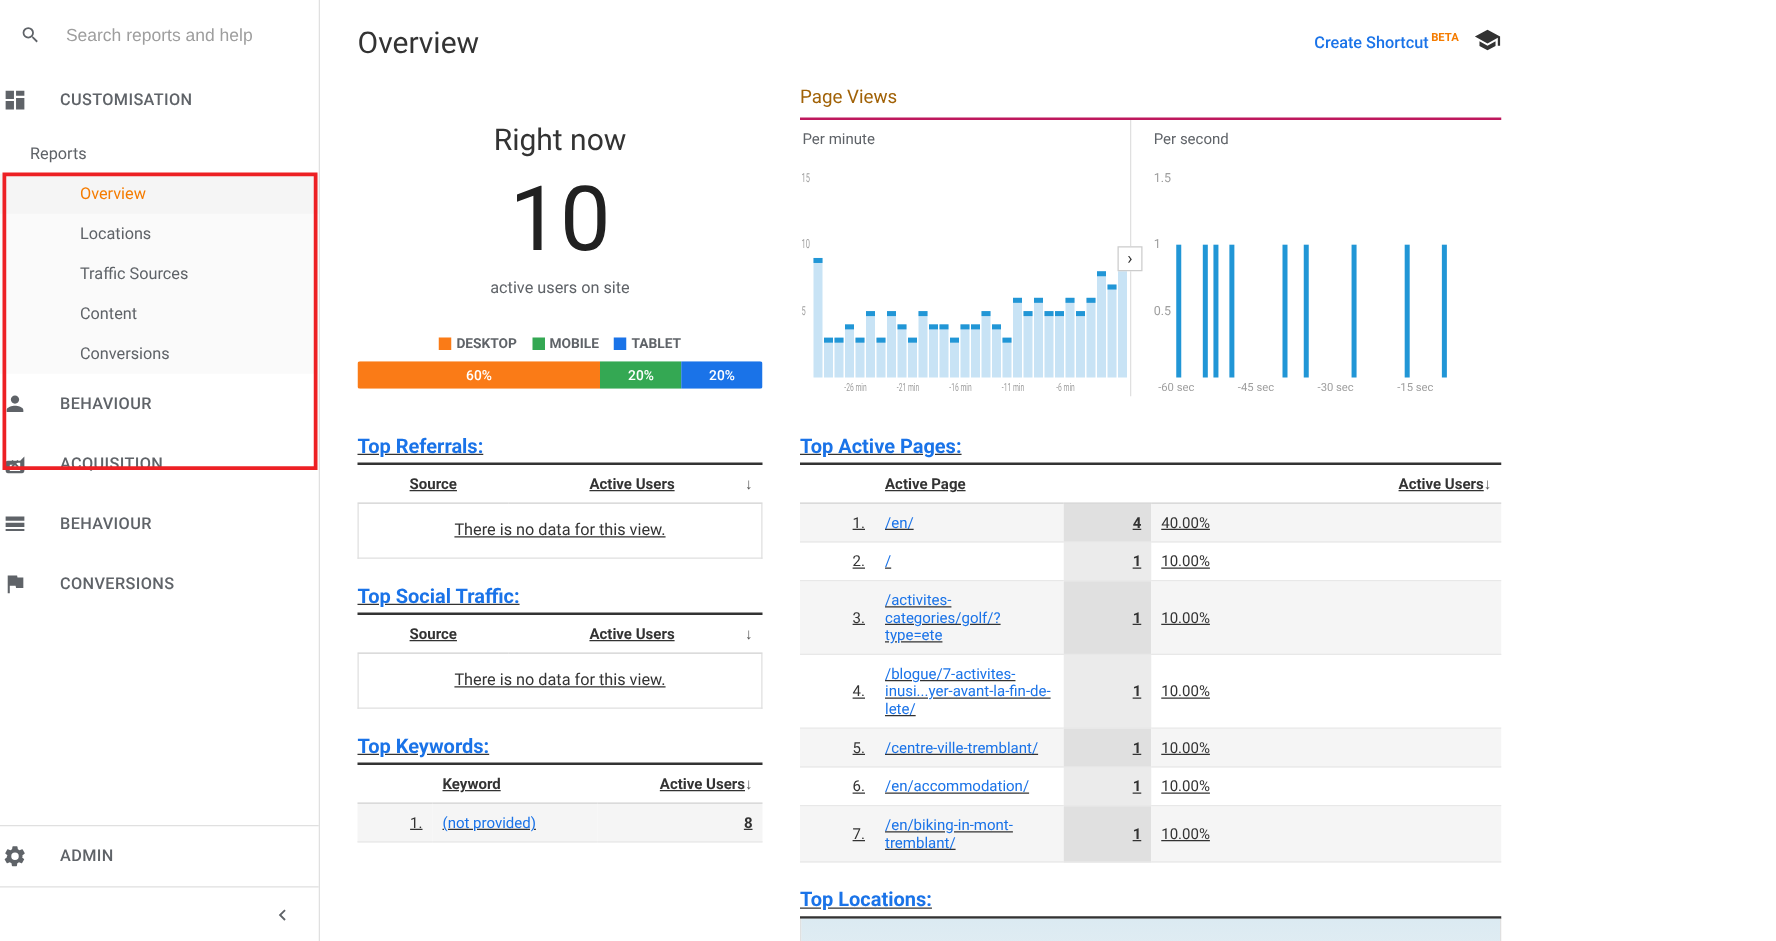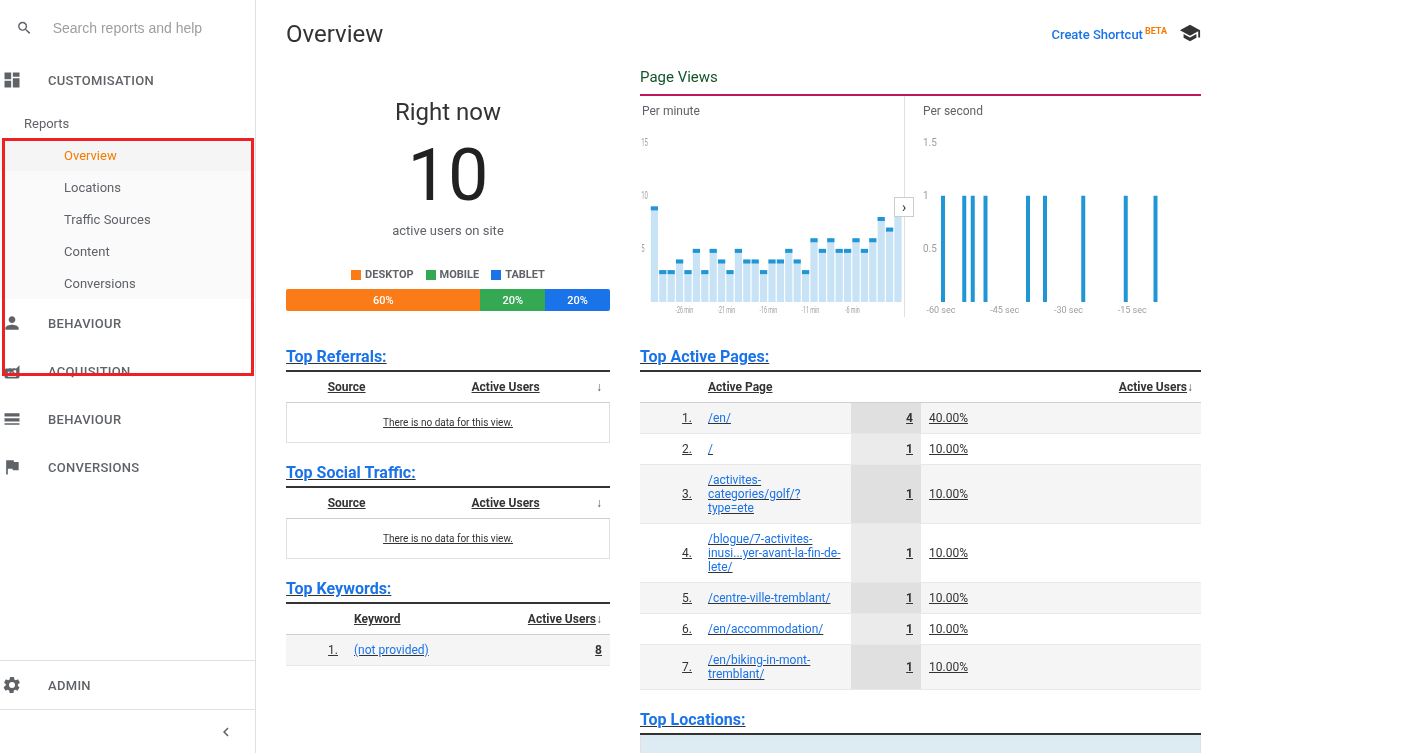--- a/index.html
+++ b/index.html
@@ -37,21 +37,21 @@
 .right-now-sub { font-size: 13px; color: #5f6368; margin-top: 8px; margin-bottom: 30px; }
 .legend { display: flex; justify-content: center; gap: 12px; margin-bottom: 8px; }
 .legend-item { display: flex; align-items: center; gap: 4px; font-size: 11px; font-weight: 700; color: #5f6368; }
 .legend-swatch { width: 10px; height: 10px; }
 .sw-desktop { background: #fa7b17; }
 .sw-mobile { background: #34a853; }
 .sw-tablet { background: #1a73e8; }
 .dist-bar { display: flex; height: 22px; border-radius: 2px; overflow: hidden; }
 .dist-seg { display: flex; align-items: center; justify-content: center; color: #fff; font-size: 11px; font-weight: 500; }
 .pageviews { flex: 1; position: relative; }
-.pv-title { font-size: 15px; color: #14532d; margin-bottom: 8px; }
+.pv-title { font-size: 15px; color: #a16207; margin-bottom: 8px; }
 .charts-row { display: flex; border-top: 2px solid #be185d; position: relative; gap: 16px; }
 .chart-col { position: relative; }
 .chart-col.minute { flex: 1; border-right: 1px solid #e0e0e0; }
 .chart-col.second { width: 280px; }
 .chart-label { font-size: 12px; color: #5f6368; padding: 8px 0 4px 2px; }
 .chart-area { height: 195px; position: relative; }
 .chart-area svg { width: 100%; height: 100%; }
 .y-tick { font-size: 10px; fill: #9e9e9e; }
 .x-tick { font-size: 9px; fill: #9e9e9e; }
 .bar-min { fill: #c8e3f5; }
@@ -63,21 +63,21 @@
 .right-col { flex: 1; }
 .section { margin-bottom: 20px; text-decoration: underline; }
 .section-title { font-size: 16px; font-weight: 700; color: #1a73e8; border-bottom: 2px solid #333; padding-bottom: 4px; margin-bottom: 0; }
 table { width: 100%; border-collapse: collapse; font-size: 12px; }
 th { text-align: left; font-weight: 700; padding: 8px; border-bottom: 1px solid #d0d0d0; color: #333; background: #fff; }
 th.center { text-align: center; }
 th.right { text-align: right; }
 .sort-icon { float: right; font-size: 12px; color: #555; }
 td { padding: 8px; border-bottom: 1px solid #e8e8e8; }
 td.right { text-align: right; }
-.no-data { text-align: center; padding: 14px; color: #333; font-size: 10px; border: 1px solid #e0e0e0; border-top: none; }
+.no-data { text-align: center; padding: 14px; color: #333; font-size: 13px; border: 1px solid #e0e0e0; border-top: none; }
 .link { color: #1a73e8; cursor: pointer; }
 tr.odd td { background: #f5f5f5; }
 .active-pages td.num-col { background: #ebebeb; font-weight: 700; text-align: right; }
 .active-pages tr.odd td.num-col { background: #e0e0e0; }
 .idx-col { text-align: right; color: #333; width: 60px; }
 .map-placeholder { height: 60px; background: linear-gradient(#dbeaf2, #e8f0f4); border: 1px solid #e0e0e0; border-top: none; }
 </style>
 </head>
 <body>
 

